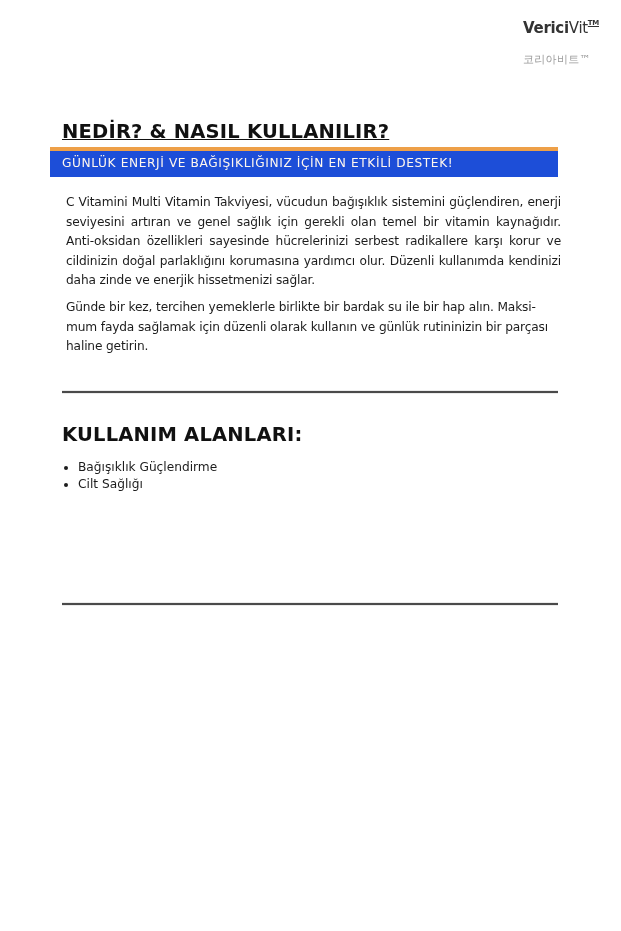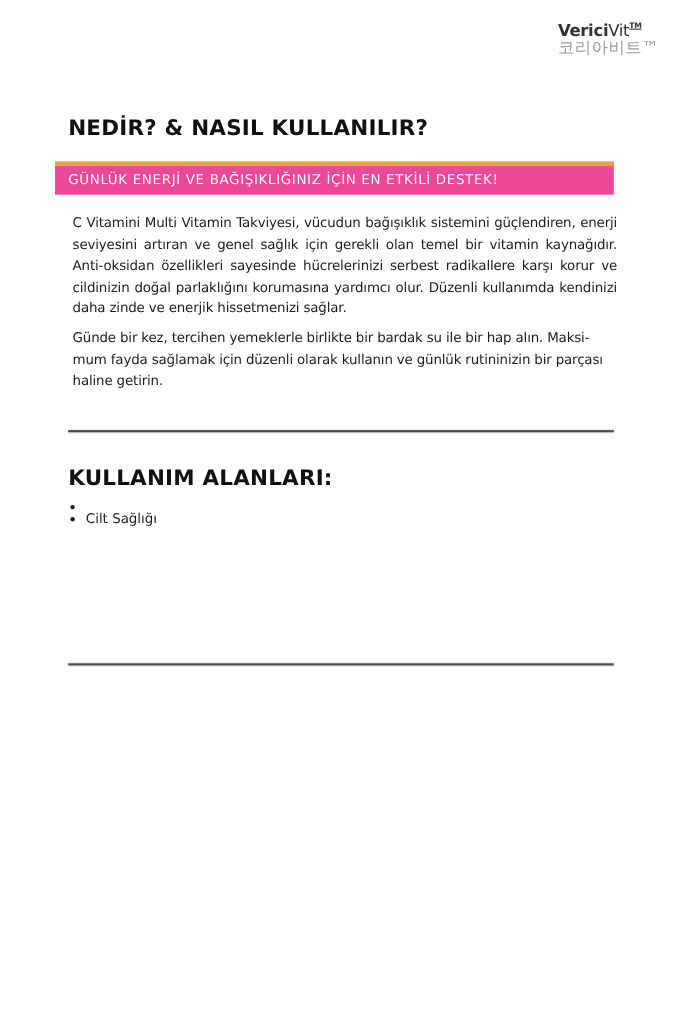--- a/index.html
+++ b/index.html
@@ -26,47 +26,47 @@
       font-family: "DejaVu Sans", sans-serif;
       font-size: 15px;
       color: #333333;
       letter-spacing: -0.3px;
     }
     .brand-main .b1 { font-weight: bold; }
     .brand-main .b2 { font-weight: normal; }
     .brand-main sup { font-size: 7px; font-weight: bold; vertical-align: top; position: relative; top: -1px; text-decoration: underline; }
     .brand-sub {
       font-family: "DejaVu Sans", sans-serif;
-      font-size: 15px;
+      font-size: 11px;
       color: #9a9a9a;
-      margin-top: 0;
+      margin-top: 18px;
       letter-spacing: 0.3px;
     }
 
     .heading {
       position: absolute;
       left: 62px;
       font-family: "DejaVu Sans", sans-serif;
       font-weight: bold;
       font-size: 19.5px;
       color: #111111;
       letter-spacing: 0.2px;
       margin: 0;
       white-space: nowrap;
     }
-    #h1 { top: 105px; }
+    #h1 { top: 120px; text-decoration: underline; }
     #h2 { top: 423px; }
 
     .banner {
       position: absolute;
       left: 50px;
       top: 147px;
       width: 508px;
       height: 30px;
-      background: #ec4899;
+      background: #1d4ed8;
       border-top: 4px solid #eea048;
       box-sizing: border-box;
     }
     .banner-text {
       position: absolute;
       left: 12px;
       top: 5px;
       font-family: "DejaVu Sans", sans-serif;
       font-size: 12.2px;
       color: #fff7ee;
@@ -153,20 +153,21 @@
 <p id="p1" class="para">C Vitamini Multi Vitamin Takviyesi, vücudun bağışıklık sistemini güçlendiren, enerji seviyesini artıran ve genel sağlık için gerekli olan temel bir vitamin kaynağıdır. Anti-oksidan özellikleri sayesinde hücrelerinizi serbest radikallere karşı korur ve cildinizin doğal parlaklığını korumasına yardımcı olur. Düzenli kullanımda kendinizi daha zinde ve enerjik hissetmenizi sağlar.</p>
 <p id="p2" class="para">Günde bir kez, tercihen yemeklerle birlikte bir bardak su ile bir hap alın. Maksi-mum fayda sağlamak için düzenli olarak kullanın ve günlük rutininizin bir parçası haline getirin.</p>
 
 <div id="div1" class="divider"></div>
 
 <h2 id="h2" class="heading">KULLANIM ALANLARI:</h2>
 
 <ul class="uses-list">
   <li>
     <span class="bullet"></span>
+    <span>Bağışıklık Güçlendirme</span>
   </li>
   <li>
     <span class="bullet"></span>
     <span>Cilt Sağlığı</span>
   </li>
 </ul>
 
 <div id="div2" class="divider"></div>
 
 </body></html>

